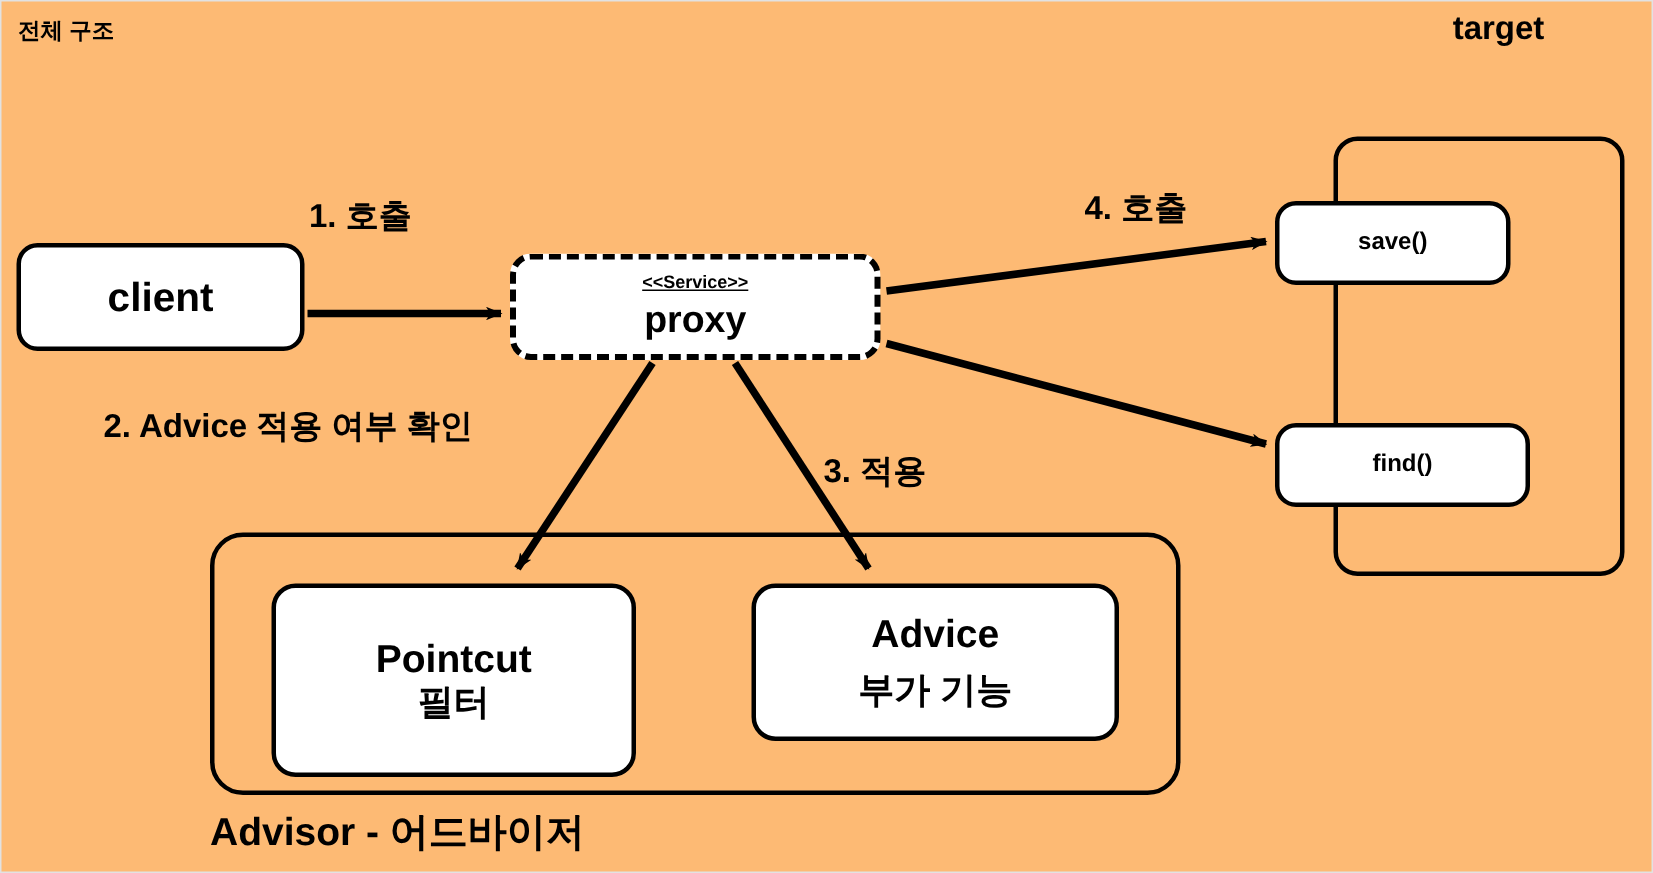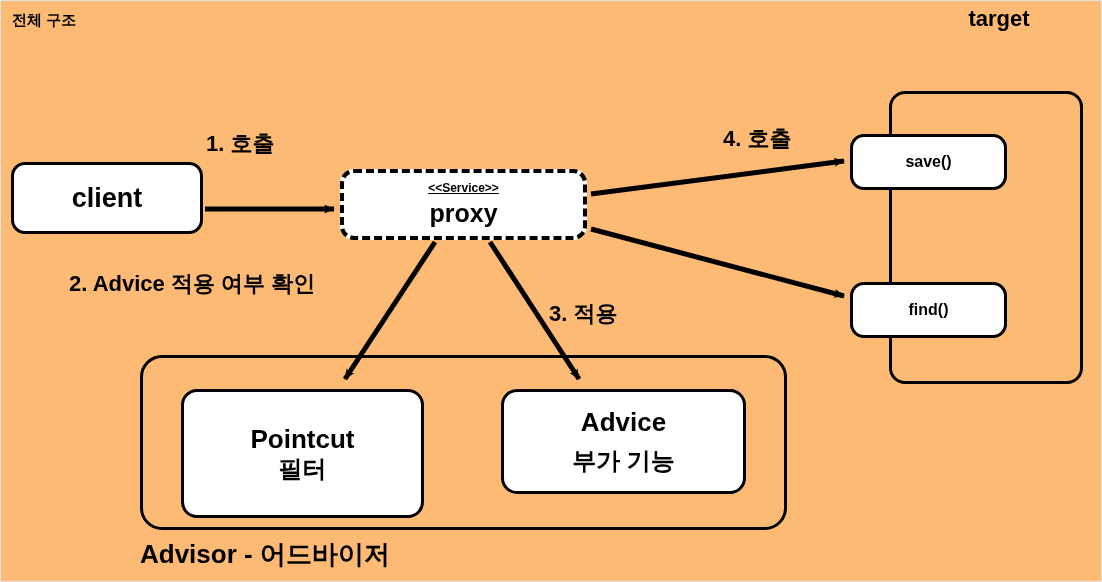--- a/index.html
+++ b/index.html
@@ -110,21 +110,21 @@
     width: 157px;
     height: 56px;
     border-radius: 14px;
     font-size: 16px;
     font-weight: bold;
     z-index: 3;
   }
   #find-node {
     left: 849px;
     top: 281px;
-    width: 157px;
+    width: 170px;
     height: 56px;
     border-radius: 14px;
     font-size: 16px;
     font-weight: bold;
     z-index: 3;
   }
 
   
   #advisor-container {
     left: 139px;

